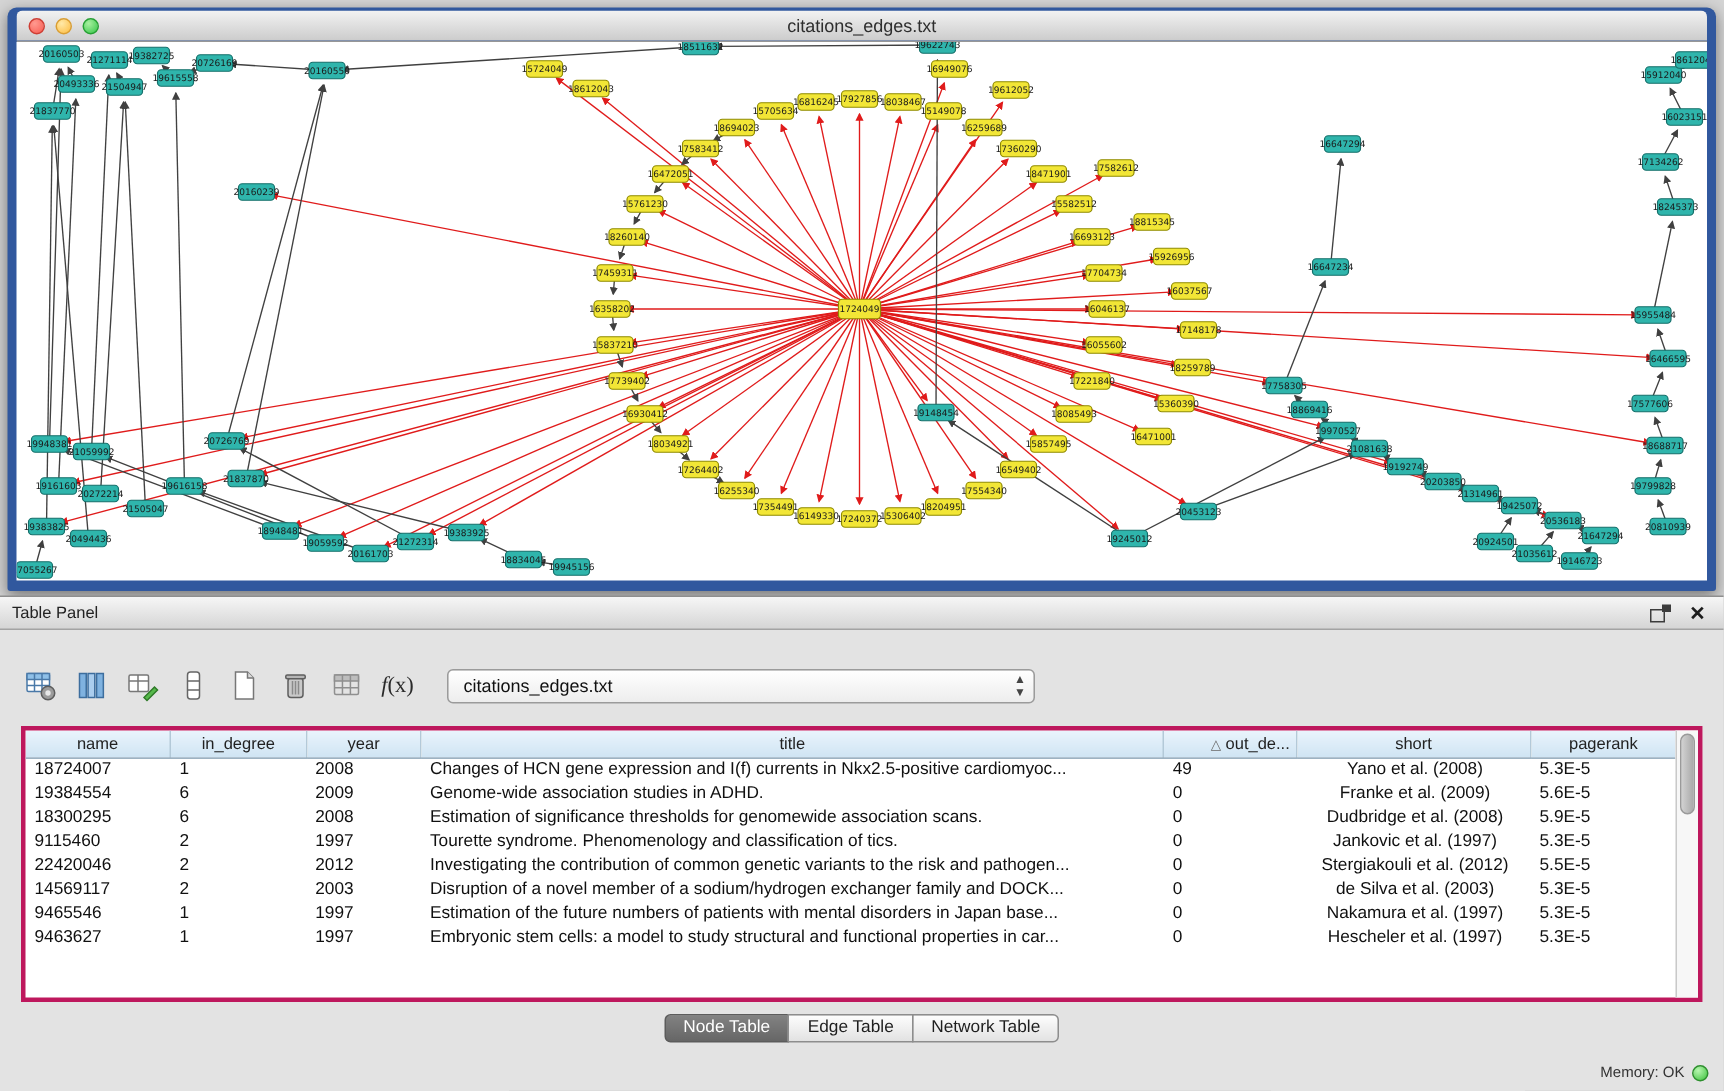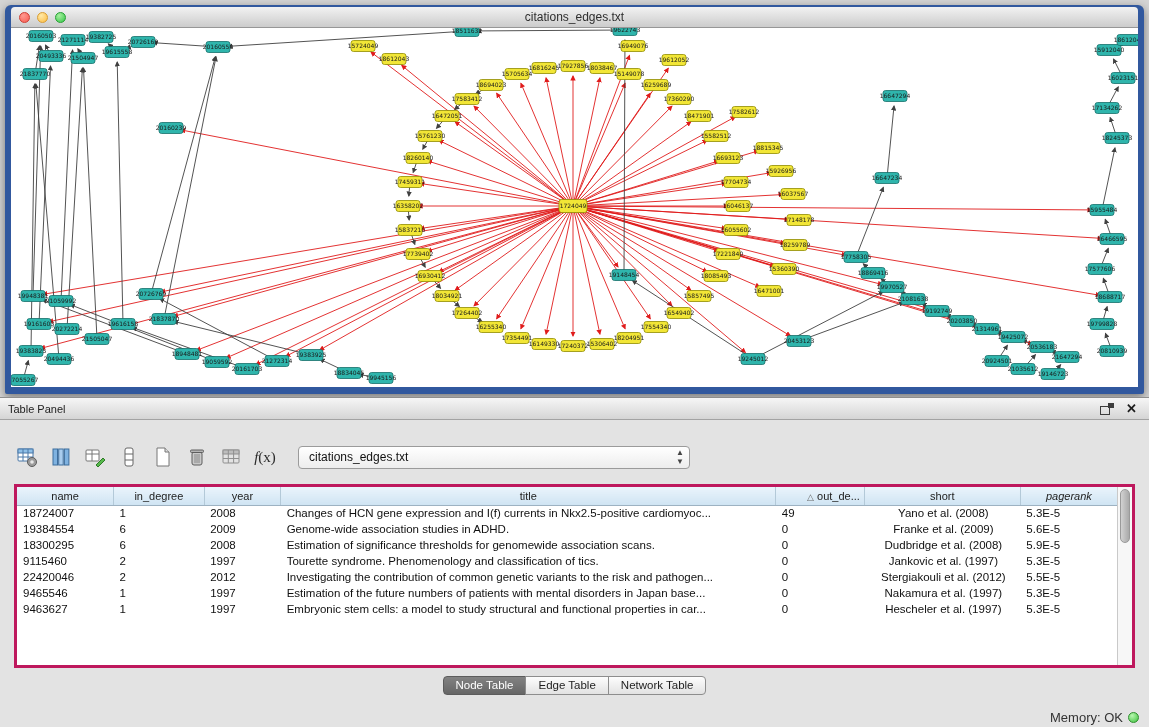--- a/index.html
+++ b/index.html
@@ -65,42 +65,42 @@
     background:#ffffff; border:3px solid #be185d; display:flex;
   }
   .tbl-scrollable { flex:1; overflow:hidden; }
   table { border-collapse:collapse; table-layout:fixed; width:100%; }
   th {
     height:18px; font-weight:normal; font-size:11px; color:#222;
     background:linear-gradient(#eaf4fc,#cfe4f3);
     border-right:1px solid #b3c9d8; border-bottom:1px solid #9db2c2;
     padding:0 4px; white-space:nowrap; overflow:hidden; text-align:center;
   }
-  th:last-child { border-right:none;font-style:italic; }
+  th:last-child { border-right:none; }
   th .sort { color:#6a6a6a; font-size:9px; margin-right:3px; }
   td {
     height:16px; font-size:11.5px; color:#101010; padding:0 4px 0 6px;
     white-space:nowrap; overflow:hidden;
   }
   td.center { text-align:center; }
   .vscroll { width:15px; background:#f7f7f7; border-left:1px solid #c9c9c9; position:relative; }
   .vthumb { position:absolute; top:2px; left:2px; width:10px; height:54px; border-radius:5px;
             background:linear-gradient(90deg,#d2d2d2,#a9a9a9); border:1px solid #9a9a9a; }
 
   .tabsbar { position:absolute; top:256px; left:0; width:100%; display:flex; justify-content:center; }
   .tab {
     font-size:11.5px; color:#1e1e1e; padding:2px 12px 3px 12px;
     background:linear-gradient(#fdfdfd,#e2e2e2); border:1px solid #8d8d8d; margin-left:-1px;
   }
   .tab:first-child { border-radius:4px 0 0 4px; margin-left:0; }
   .tab:last-child { border-radius:0 4px 4px 0; }
   .tab.active { background:linear-gradient(#828282,#666666); color:#ffffff; border-color:#5c5c5c; }
 
   .status { position:absolute; right:10px; top:290px; display:flex; align-items:center; gap:5px; }
-  .status .lbl { font-size:13px; color:#333; }
+  .status .lbl { font-size:10px; color:#333; }
   .mem-dot { width:11px; height:11px; border-radius:50%;
              background:radial-gradient(circle at 35% 30%, #b8f7b0, #3dc13d); border:1px solid #2d8f2d; }
 </style>
 </head>
 <body>
 
 <div class="window">
   <div class="titlebar">
     <div class="lights">
       <span class="light red"></span>
@@ -838,20 +838,29 @@
             <tr>
               <td>22420046</td>
               <td>2</td>
               <td>2012</td>
               <td>Investigating the contribution of common genetic variants to the risk and pathogen...</td>
               <td>0</td>
               <td class="center">Stergiakouli et al. (2012)</td>
               <td>5.5E-5</td>
             </tr>
             <tr>
+              <td>14569117</td>
+              <td>2</td>
+              <td>2003</td>
+              <td>Disruption of a novel member of a sodium/hydrogen exchanger family and DOCK...</td>
+              <td>0</td>
+              <td class="center">de Silva et al. (2003)</td>
+              <td>5.3E-5</td>
+            </tr>
+            <tr>
               <td>9465546</td>
               <td>1</td>
               <td>1997</td>
               <td>Estimation of the future numbers of patients with mental disorders in Japan base...</td>
               <td>0</td>
               <td class="center">Nakamura et al. (1997)</td>
               <td>5.3E-5</td>
             </tr>
             <tr>
               <td>9463627</td>

